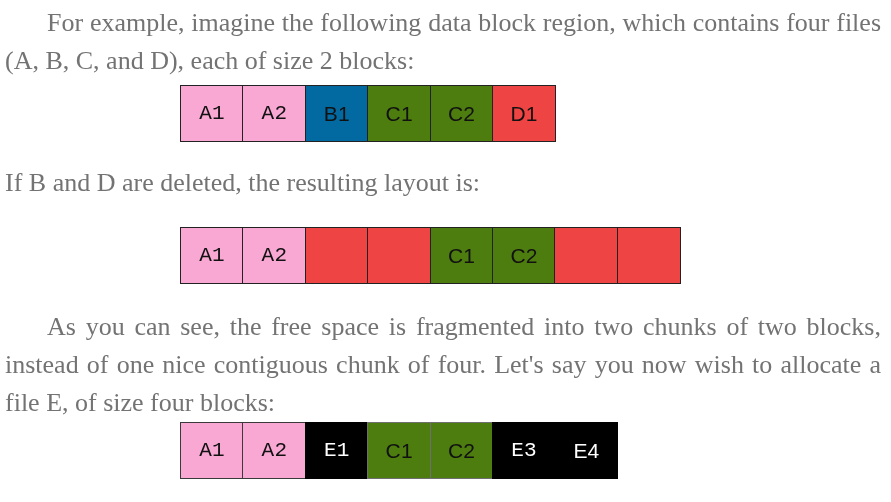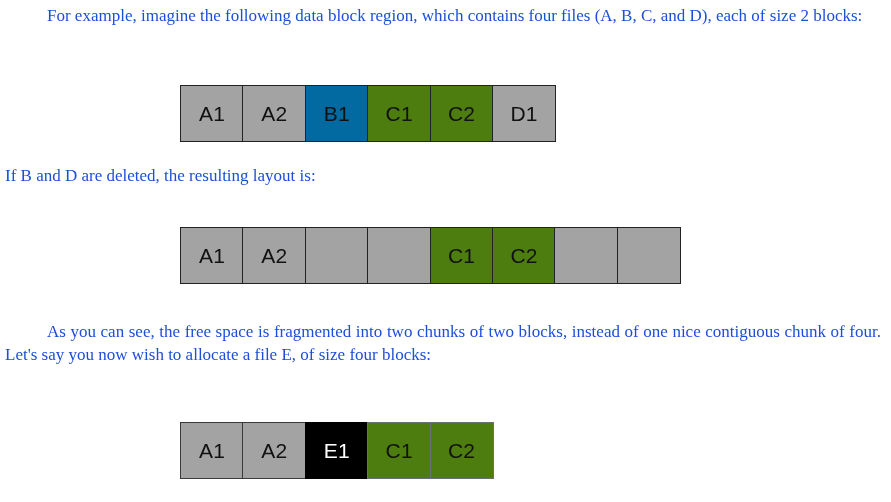--- a/index.html
+++ b/index.html
@@ -13,31 +13,31 @@
     position: relative;
     overflow: hidden;
     font-family: "Liberation Serif", "DejaVu Serif", serif;
     color: #1a1a1a;
   }
 
   .prose {
     position: absolute;
     left: 5px;
     width: 880px;
-    font-size: 17px;
-    line-height: 23px;
+    font-size: 26px;
+    line-height: 38px;
     text-align: justify;
     text-align-last: left;
-    color: #1d4ed8;
+    color: #737373;
   }
   .prose .indent { display: inline-block; width: 42px; }
 
   .para-1 { top: 4px; width: 876px; }
   .para-2 { top: 164px; }
-  .para-3 { top: 320px; width: 876px; }
+  .para-3 { top: 308px; width: 876px; }
 
   
   .blockrow {
     position: absolute;
     left: 180px;
     display: flex;
     box-sizing: border-box;
   }
   .row-1 { top: 85px; }
   .row-2 { top: 227px; }
@@ -52,32 +52,32 @@
     align-items: center;
     justify-content: center;
     font-family: "Liberation Sans", "DejaVu Sans", sans-serif;
     font-size: 21px;
     color: #111111;
     margin-left: -1.6px;
     letter-spacing: 0.2px;
   }
   .cell:first-child { margin-left: 0; }
 
-  .c-dark   { background: #a3a3a3; }
+  .c-dark   { background: #f9a8d4; font-family: Liberation Mono, monospace; }
   .c-light  { background: #0369a1; }
   .c-mid    { background: #4d7c0f; }
-  .c-white  { background: #a3a3a3; }
+  .c-white  { background: #ef4444; }
 
   
   .c-black {
     background: #000000;
     color: #ffffff;
     border-color: #000000;
   }
-  .c-black.pair-left  { border-right-color: #000000; }
+  .c-black.pair-left  { border-right-color: #000000; font-family: Liberation Mono, monospace; }
   .c-black.pair-right { border-left-color: #000000; }
 
   
   .row-3 .c-dark { border-color: #3a3a3a; }
   .row-3 .c-mid  { border-color: #6f6f6f; }
 </style>
 </head>
 <body>
 
 <div class="prose para-1"><span class="indent"></span><span>For example, imagine the following data block region, which contains four files (A, B, C, and D), each of size 2 blocks:</span></div>
@@ -143,13 +143,19 @@
     </div>
   <div class="cell c-black pair-left">
       <span>E1</span>
     </div>
   <div class="cell c-mid">
       <span>C1</span>
     </div>
   <div class="cell c-mid">
       <span>C2</span>
     </div>
+  <div class="cell c-black pair-left">
+      <span>E3</span>
+    </div>
+  <div class="cell c-black pair-right">
+      <span>E4</span>
+    </div>
 </div>
 
 </body></html>

